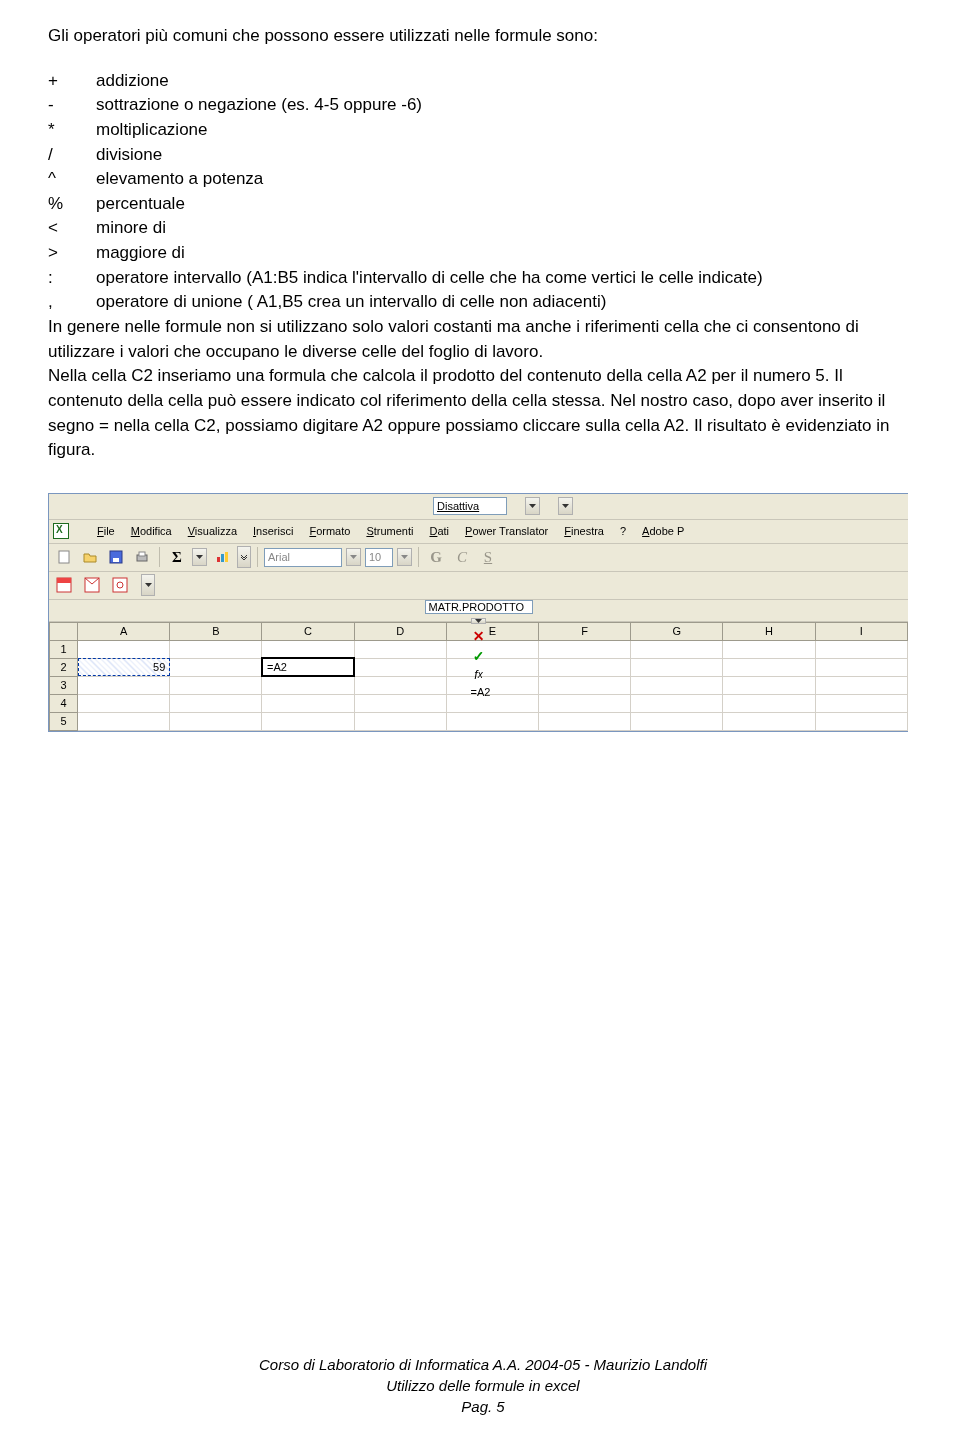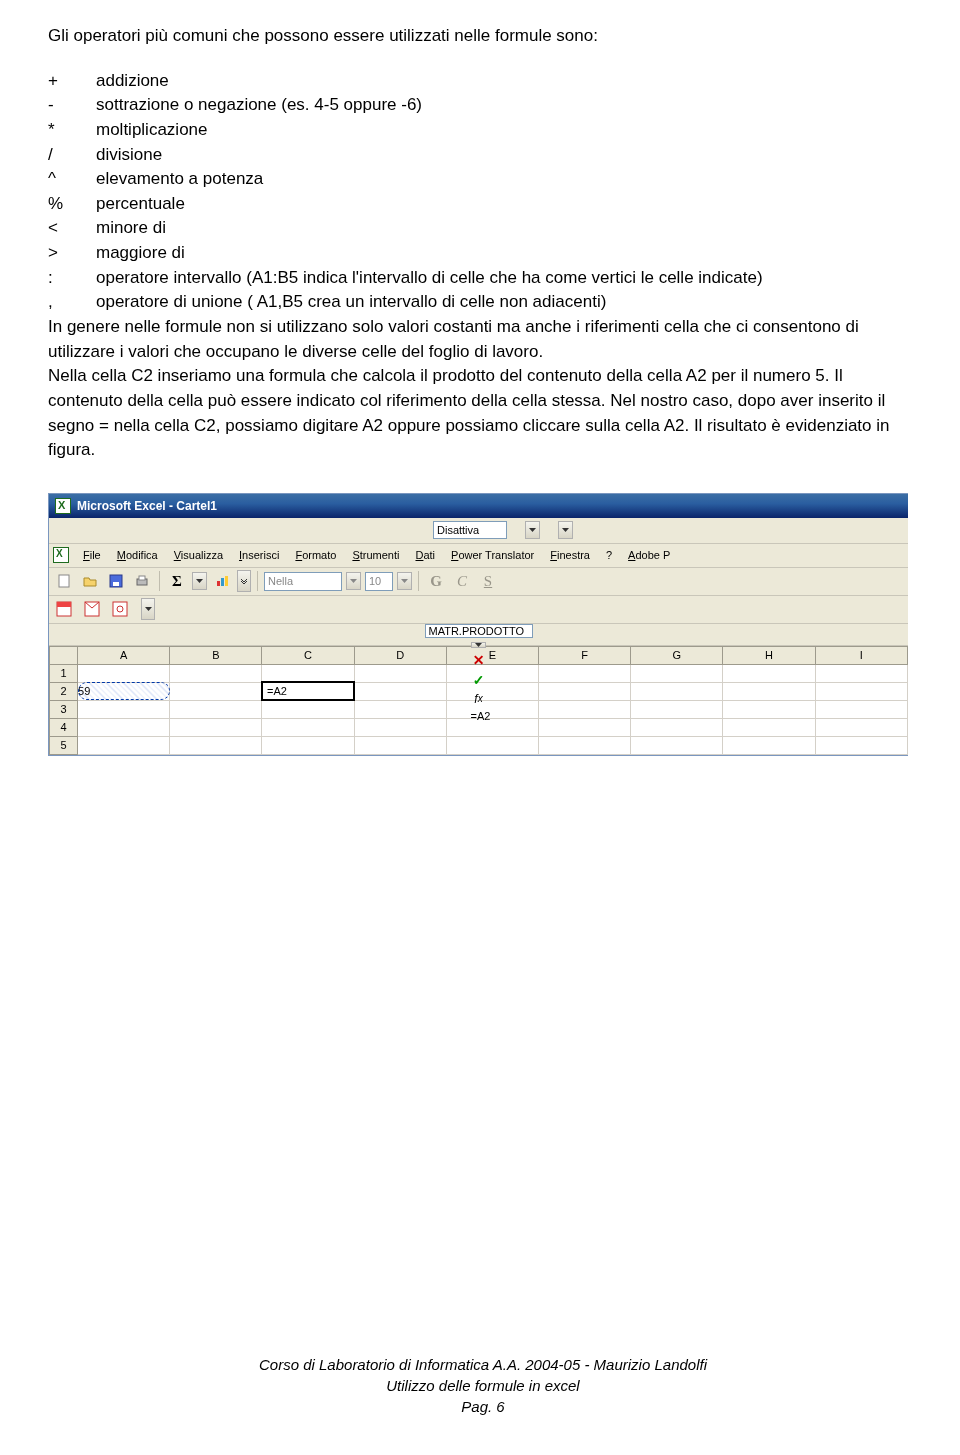--- a/index.html
+++ b/index.html
@@ -83,20 +83,21 @@
     height: 26px;
     padding: 0 4px;
     gap: 3px;
     border-bottom: 1px solid #c9c6b9;
   }
   .disattiva-box {
     margin-left: 380px;
     display: flex;
     align-items: center;
     gap: 18px;
+    text-decoration: underline;
   }
   .disattiva-field {
     background: #fff;
     border: 1px solid #7f9db9;
     height: 18px;
     width: 74px;
     font-size: 11px;
     padding: 1px 3px;
     display: inline-flex;
     align-items: center;
@@ -106,21 +107,21 @@
     background: linear-gradient(#f4f4ee,#d8d5c6);
     width: 15px; height: 18px;
     display: inline-flex; align-items: center; justify-content: center;
   }
   .dropdown-arrow svg { display: block; }
   .menu-bar {
     display: flex;
     align-items: center;
     height: 24px;
     padding: 0 4px;
-    gap: 2px;
+    gap: 16px;
     border-bottom: 1px solid #c9c6b9;
   }
   .menu-item {
     padding: 2px 8px;
     font-size: 11px;
     cursor: default;
   }
   .menu-item u { text-decoration: underline; }
   .doc-icon {
     width: 16px; height: 16px;
@@ -236,22 +237,22 @@
     color: #000;
     border-color: #9d9a8c;
   }
   .grid .rowhdr {
     background: #ece9d8;
     text-align: center;
     width: 28px;
     border-color: #9d9a8c;
   }
   .grid td.cell {
+    text-align: right;
     padding-right: 4px;
-    border-radius: 9px;
   }
   .grid td.cell-left {
     text-align: left;
     padding-left: 4px;
   }
   .sel-a2 {
     outline: 1px dashed #0038a8;
     outline-offset: -1px;
     background: repeating-linear-gradient(45deg, transparent 0 3px, rgba(0,60,200,.15) 3px 4px);
   }
@@ -319,24 +320,20 @@
           <td class="op-desc">operatore di unione ( A1,B5 crea un intervallo di celle non adiacenti)</td>
         </tr>
       </tbody>
   </table>
 
   <div class="para">In genere nelle formule non si utilizzano solo valori costanti ma anche i riferimenti cella che ci consentono di utilizzare i valori che occupano le diverse celle del foglio di lavoro.</div>
   <div class="para">Nella cella C2 inseriamo una formula che calcola il prodotto del contenuto della cella A2 per il numero 5. Il contenuto della cella può essere indicato col riferimento della cella stessa. Nel nostro caso, dopo aver inserito il segno = nella cella C2, possiamo digitare A2 oppure possiamo cliccare sulla cella A2. Il risultato è evidenziato in figura.</div>
 
   <div class="excel-wrap">
 
-    <div class="title-bar">
-      <span class="xls-app-icon"></span>
-      <span>Microsoft Excel - Cartel1</span>
-    </div>
 
     <div class="toolbar-row">
       <div class="disattiva-box">
         <span class="disattiva-field">Disattiva</span>
         <span class="dropdown-arrow">
           <svg width="7" height="4">
               <polygon points="0,0 7,0 3.5,4" fill="#333"></polygon>
             </svg>
         </span>
         <span class="dropdown-arrow">
@@ -389,21 +386,21 @@
             <rect x="11" y="3" width="3" height="10" fill="#fc3"></rect>
           </svg>
       </span>
       <span class="chev-btn">
         <svg width="9" height="6">
             <polyline points="1,1 4,4 7,1" fill="none" stroke="#333"></polyline>
             <polyline points="1,3 4,6 7,3" fill="none" stroke="#333"></polyline>
           </svg>
       </span>
       <span class="tb-sep"></span>
-      <span class="font-box" style="width:78px">Nella</span>
+      <span class="font-box" style="width:78px">Arial</span>
       <span class="dropdown-arrow">
         <svg width="7" height="4">
             <polygon points="0,0 7,0 3.5,4" fill="#888"></polygon>
           </svg>
       </span>
       <span class="font-box" style="width:28px">10</span>
       <span class="dropdown-arrow">
         <svg width="7" height="4">
             <polygon points="0,0 7,0 3.5,4" fill="#888"></polygon>
           </svg>
@@ -537,14 +534,14 @@
           </tbody>
       </table>
     </div>
 
   </div>
 </div>
 
 <div class="footer">
   <div>Corso di Laboratorio di Informatica A.A. 2004-05 - Maurizio Landolfi</div>
   <div>Utilizzo delle formule in excel</div>
-  <div>Pag. 6</div>
+  <div>Pag. 5</div>
 </div>
 
 </body></html>

